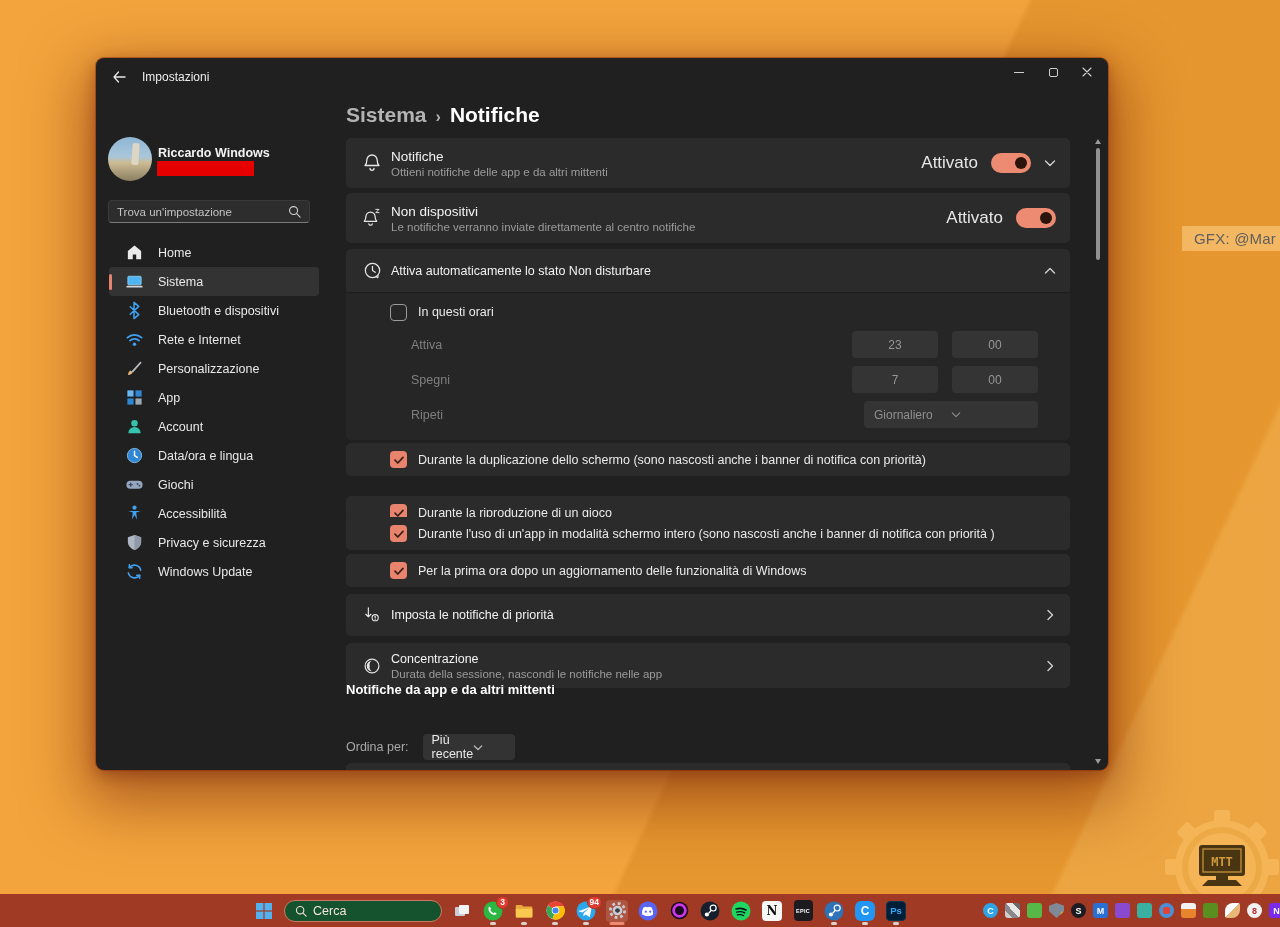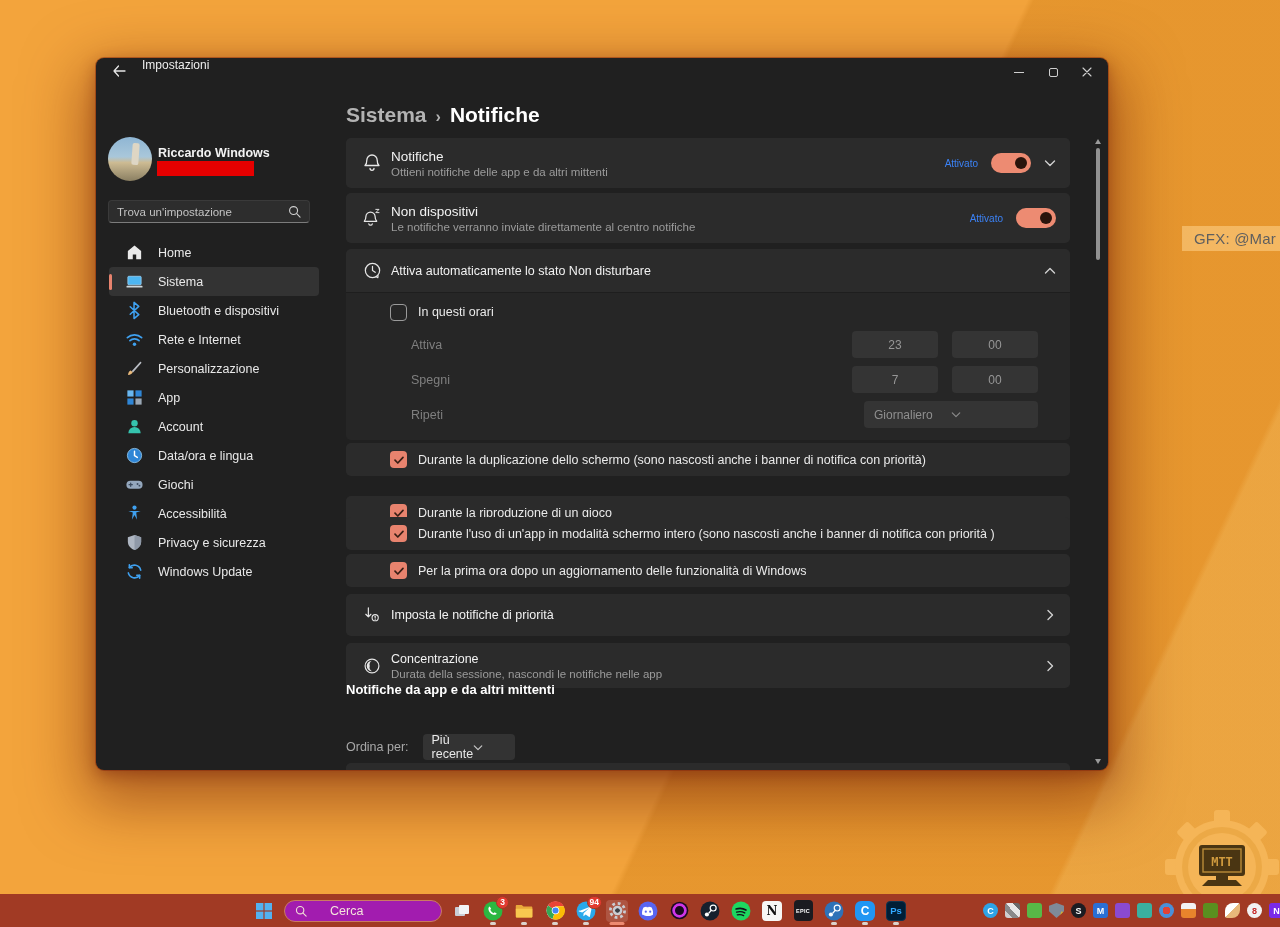--- a/index.html
+++ b/index.html
@@ -14,21 +14,21 @@
   }
   .gfx-band { position:absolute; top:226px; right:0; height:25px; padding:0 4px 0 12px;
     background:rgba(255,212,140,0.55); display:flex; align-items:center;
     font-size:15px; color:#5f5f5f; letter-spacing:.2px; }
   .mtt { position:absolute; left:1163px; top:808px; z-index:1; }
 
   
   .window { position:absolute; left:96px; top:58px; width:1012px; height:712px;
     background:#202020; border-radius:8px; overflow:hidden; z-index:2;
     box-shadow:0 0 0 1px rgba(130,35,10,.45), 0 22px 60px 12px rgba(105,25,5,.5), 0 5px 16px rgba(120,30,8,.45); }
-  .titlebar { position:absolute; left:0; top:0; width:100%; height:38px; display:flex; }
+  .titlebar { position:absolute; left:0; top:0; width:100%; height:38px; display:flex; align-items:center; }
   .back { width:30px; height:26px; margin-left:8px; display:flex; align-items:center; justify-content:center; border-radius:4px; }
   .tb-title { margin-left:8px; font-size:12px; color:#ededed; }
   .wbtns { position:absolute; right:4px; top:0; display:flex; }
   .wbtn { width:34px; height:28px; display:flex; align-items:center; justify-content:center; }
   .g-min { width:10px; border-top:1px solid #cfcfcf; }
   .g-max { width:9px; height:9px; border:1px solid #cfcfcf; border-radius:2px; }
 
   
   .sidebar { position:absolute; left:0; top:38px; width:250px; bottom:0; }
   .avatar { position:absolute; left:12px; top:41px; width:44px; height:44px; border-radius:50%;
@@ -54,21 +54,21 @@
   .bc-parent { color:#b3b3b3; }
   .bc-sep { color:#b3b3b3; font-size:16px; margin:0 9px; }
   .bc-current { color:#ffffff; }
   .card { position:absolute; left:0; width:724px; background:#2b2b2b; border-radius:5px;
     display:flex; align-items:center; padding:0 14px; }
   .cicon { width:24px; display:flex; justify-content:center; margin-right:7px; }
   .ctext { flex:1; display:flex; flex-direction:column; gap:2px; }
   .ct { font-size:13.5px; color:#f2f2f2; }
   .cs { font-size:11.5px; color:#9b9b9b; }
   .cright { display:flex; align-items:center; gap:13px; }
-  .status { font-size:10px; color:#3b82f6; }
+  .status { font-size:17px; color:#e5e5e5; }
   .toggle { width:40px; height:20px; border-radius:10px; background:#ED8B72; position:relative; }
   .toggle::after { content:''; position:absolute; right:4px; top:4px; width:12px; height:12px; border-radius:50%; background:#2a140c; }
   .panel { position:absolute; left:0; top:196px; width:724px; height:148px; background:#262626;
     border-radius:0 0 5px 5px; border-top:1px solid #1e1e1e; }
   .prow { position:absolute; display:flex; align-items:center; }
   .chk { width:17px; height:17px; border-radius:4px; display:flex; align-items:center; justify-content:center; }
   .chk.off { border:1px solid #9a9a9a; background:transparent; }
   .chk.on { background:#E8836E; }
   .plabel { margin-left:11px; font-size:12.5px; color:#eaeaea; }
   .dimlabel { font-size:12.5px; color:#7f7f7f; }
@@ -99,22 +99,22 @@
   .varr.down { top:701px; border-top:5px solid #9a9a9a; }
 
   
   .taskbar { position:absolute; left:0; bottom:0; width:1280px; height:33px; background:#A13A24; z-index:5; }
   .tb-left { position:absolute; left:253px; top:0; height:33px; display:flex; align-items:center; gap:9px; }
   .tbi { position:relative; width:22px; height:22px; display:flex; align-items:center; justify-content:center; }
   .tbi.active { background:rgba(255,255,255,.14); border-radius:4px; }
   .run::after { content:''; position:absolute; bottom:-3px; left:50%; transform:translateX(-50%);
     width:6px; height:2.5px; border-radius:2px; background:#dcd2cb; }
   .run.accent::after { width:15px; background:#ED8B72; }
-  .tb-search { height:22px; width:158px; border-radius:11px; background:#a21caf; border:1px solid #cb7a61;
-    display:flex; align-items:center; gap:23px; padding:0 10px; }
+  .tb-search { height:22px; width:158px; border-radius:11px; background:#14532d; border:1px solid #cb7a61;
+    display:flex; align-items:center; gap:6px; padding:0 10px; }
   .tb-search span { font-size:12.5px; color:#f4e4dc; }
   .badge { position:absolute; top:-4px; right:-5px; min-width:13px; height:13px; padding:0 2px; border-radius:7px;
     background:#e23b30; color:#fff; font-size:8.5px; font-weight:bold; display:flex; align-items:center; justify-content:center; border:1px solid #a13a24; }
   .sq { display:flex; align-items:center; justify-content:center; border-radius:4px; font-weight:bold; }
   .sq.notion { width:20px; height:20px; background:#f7f7f5; color:#111; font-size:12px; font-family:"DejaVu Serif", serif; }
   .sq.epic { width:19px; height:21px; background:#1b1b20; color:#fff; font-size:5.5px; letter-spacing:.3px; }
   .sq.capp { width:20px; height:20px; background:#2196f3; color:#fff; font-size:12px; border-radius:6px; }
   .sq.ps { width:20px; height:20px; background:#001e36; color:#31a8ff; font-size:9.5px; border:1px solid #10344f; }
   .tb-tray { position:absolute; right:0; top:0; height:33px; display:flex; align-items:center; gap:7px; padding-right:0; }
   .tri { width:15px; height:15px; border-radius:3px; display:flex; align-items:center; justify-content:center;

